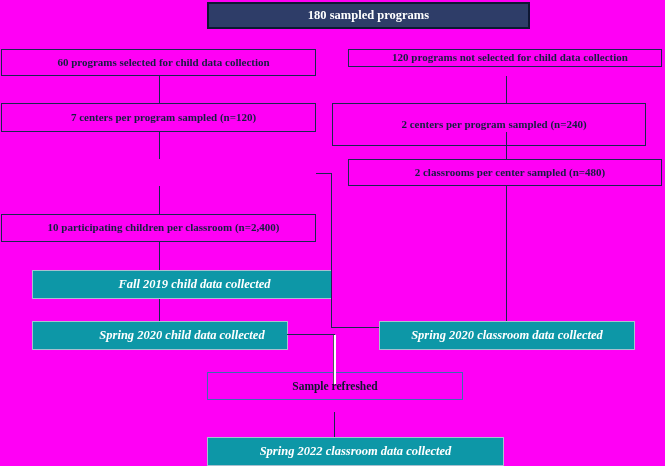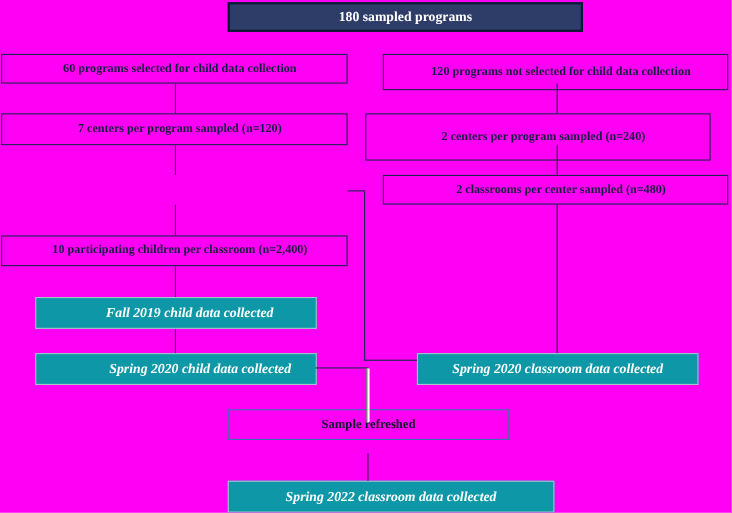--- a/index.html
+++ b/index.html
@@ -54,25 +54,25 @@
 <body>
 
 <div id="stage">
 
   <div class="box navy" style="left:175px;top:2px;width:323px;height:27px;margin-left:32px;">180 sampled programs</div>
 
   <div class="box mbox" style="left:1px;top:49px;width:315px;height:27px;">60 programs selected for child data collection</div>
   <div class="box mbox" style="left:1px;top:103px;width:315px;height:29px;">7 centers per program sampled (n=120)</div>
   <div class="box mbox" style="left:1px;top:214px;width:315px;height:28px;">10 participating children per classroom (n=2,400)</div>
 
-  <div class="box mbox" style="left:348px;top:49px;width:314px;height:33px;">120 programs not selected for child data collection</div>
+  <div class="box mbox" style="left:348px;top:49px;width:314px;height:18px;">120 programs not selected for child data collection</div>
   <div class="box mbox" style="left:332px;top:103px;width:314px;height:43px;">2 centers per program sampled (n=240)</div>
   <div class="box mbox" style="left:348px;top:159px;width:314px;height:27px;">2 classrooms per center sampled (n=480)</div>
 
-  <div class="box tbox" style="left:32px;top:270px;width:256px;height:29px;padding-left:25px;">Fall 2019 child data collected</div>
+  <div class="box tbox" style="left:32px;top:270px;width:300px;height:29px;padding-left:25px;">Fall 2019 child data collected</div>
   <div class="box tbox" style="left:32px;top:321px;width:256px;height:29px;padding-left:44px;">Spring 2020 child data collected</div>
   <div class="box tbox" style="left:379px;top:321px;width:256px;height:29px;">Spring 2020 classroom data collected</div>
 
   <div class="box sbox" style="left:207px;top:372px;width:256px;height:28px;">Sample refreshed</div>
   <div class="box tbox" style="left:207px;top:437px;width:297px;height:29px;">Spring 2022 classroom data collected</div>
 
   <div class="line" style="left:159px;top:76px;width:1px;height:27px;"></div>
   <div class="line" style="left:159px;top:132px;width:1px;height:27px;"></div>
   <div class="line" style="left:159px;top:186px;width:1px;height:28px;"></div>
   <div class="line" style="left:159px;top:242px;width:1px;height:28px;"></div>

